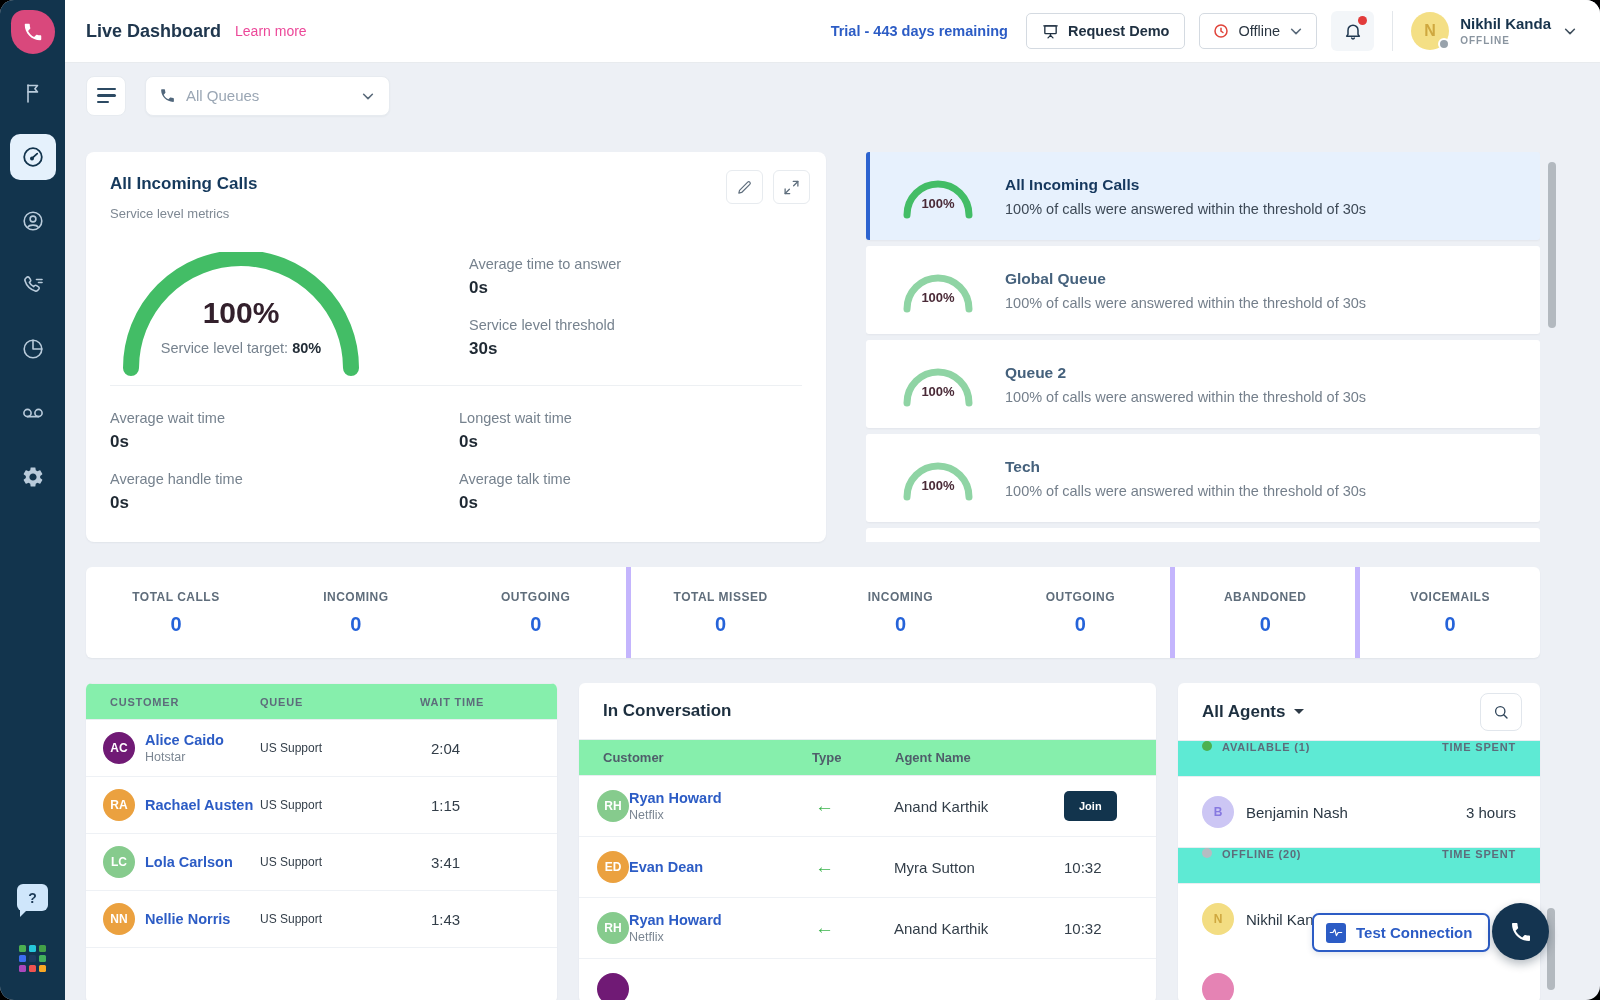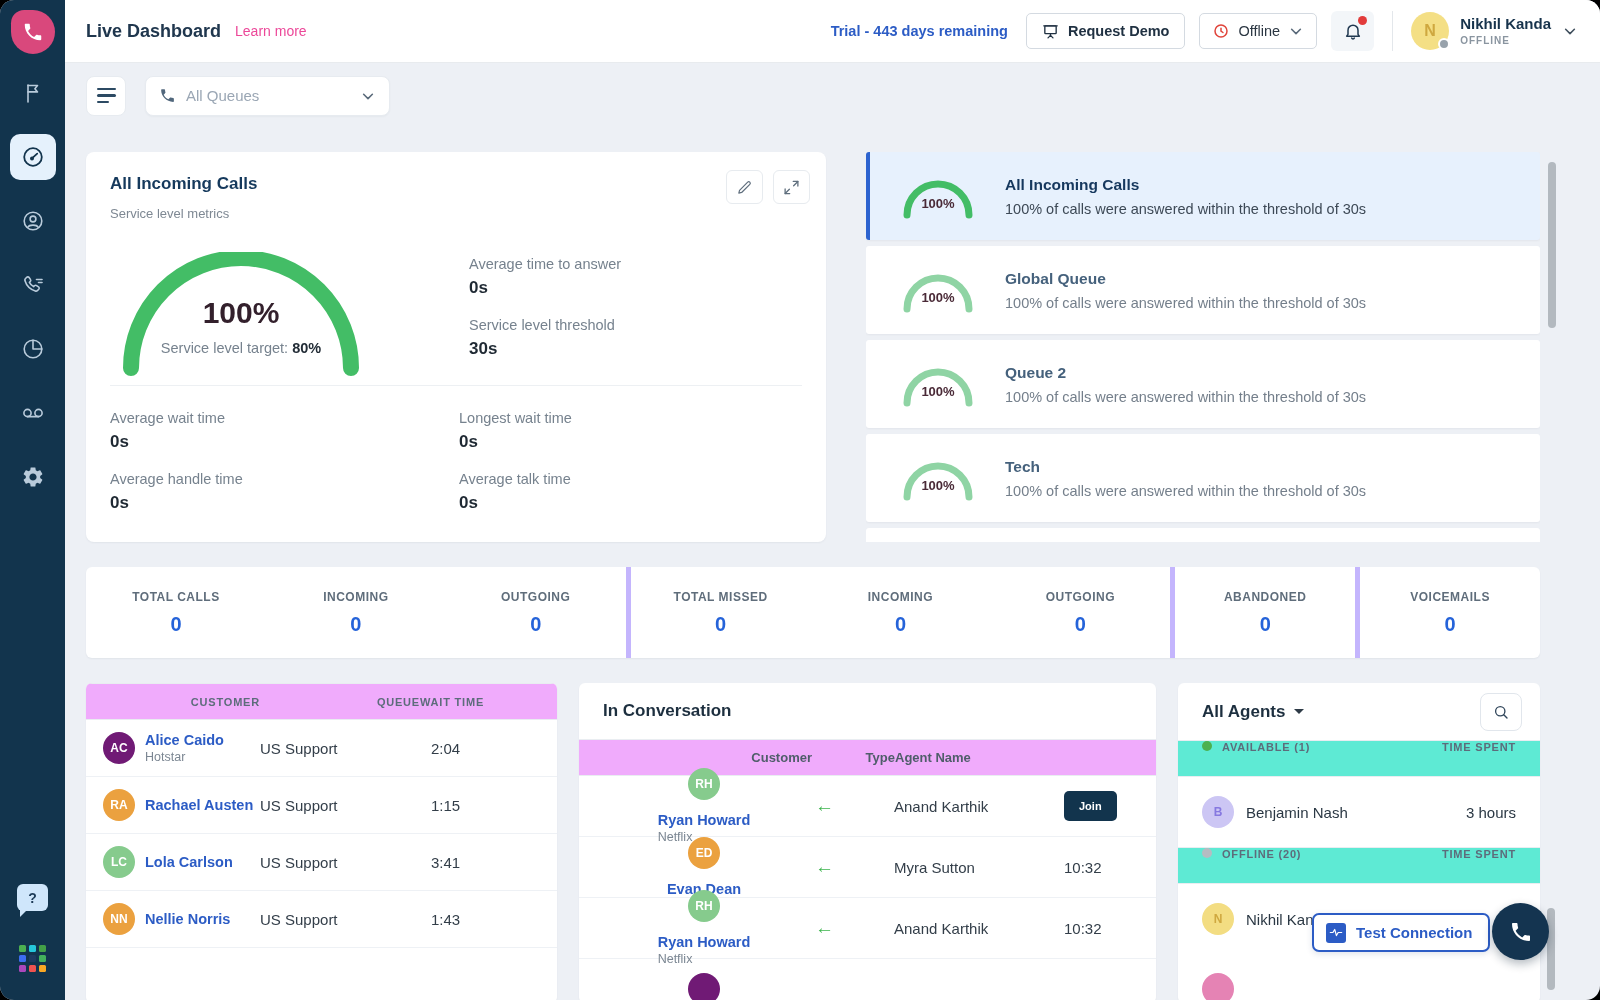--- a/index.html
+++ b/index.html
@@ -109,46 +109,46 @@
   .stat-value{font-size:20px;font-weight:600;color:#2563d9;margin-top:9px;}
   
   .row3{margin-top:25px;display:flex;gap:22px;align-items:stretch;}
   .panel{background:#fff;border-radius:6px;box-shadow:0 1px 2px rgba(30,45,60,.06);
     height:320px;overflow:hidden;}
   .p-queue{width:471px;flex:none;}
   .p-conv{width:577px;flex:none;}
   .p-agents{flex:1;}
   .panel-title{height:56px;display:flex;align-items:center;padding:0 24px;
     font-size:17px;font-weight:700;color:#1d2f3f;}
-  .thead{height:37px;background:#f0abfc;border-top:1px solid #e9edf1;border-bottom:1px solid #e9edf1;
-    display:flex;align-items:center;padding:8px 24px;text-align:right;}
+  .thead{height:37px;background:#86efac;border-top:1px solid #e9edf1;border-bottom:1px solid #e9edf1;
+    display:flex;align-items:center;padding:8px 24px;}
   .th-caps{font-size:11px;font-weight:700;letter-spacing:.8px;color:#5d6c7b;}
   .th-mix{font-size:13px;font-weight:600;color:#4f5d6a;}
   .av{width:32px;height:32px;border-radius:50%;flex:none;display:flex;align-items:center;
     justify-content:center;font-size:12px;font-weight:700;color:#fff;}
   .av-purple{background:#701a75;}
   .av-orange{background:#eba13f;}
   .av-green{background:#86cb8d;}
   .av-lav{background:#ccc6f4;color:#8678e0;}
   .av-yellow{background:#f3dd82;color:#cfa83f;}
   .av-pink{background:#e583b4;}
   
   .pq-row{display:flex;align-items:center;height:57px;border-bottom:1px solid #eef1f5;
     padding:0 24px 0 17px;}
   .pq-c1{width:157px;display:flex;align-items:center;gap:10px;}
-  .pq-c2{width:171px;font-size:15px;color:#333e49;}
+  .pq-c2{width:171px;font-size:12px;color:#333e49;}
   .pq-c3{font-size:15px;color:#333e49;}
   .cell-name{font-size:14.5px;font-weight:600;color:#2c5cc5;cursor:pointer;line-height:1.15;}
   .cell-sub{font-size:12.5px;color:#7b8692;margin-top:2px;}
   .hq-c1{width:150px;}  .hq-c2{width:160px;}
   
   .hc-c1{width:209px;} .hc-c2{width:83px;}
   .pc-row{display:flex;align-items:center;height:61px;border-bottom:1px solid #eef1f5;
     padding:0 24px 0 18px;}
-  .pc-c1{width:214px;display:flex;align-items:center;gap:12px;flex-direction:column;}
+  .pc-c1{width:214px;display:flex;align-items:center;}
   .pc-c2{width:83px;font-size:19px;color:#3db54e;padding-left:4px;}
   .pc-c3{width:170px;font-size:15px;color:#333e49;}
   .pc-c4{font-size:15px;color:#333e49;}
   .btn-join{height:30px;padding:0 15px;background:#12344d;border:none;border-radius:5px;
     color:#fff;font-size:11px;font-weight:600;cursor:pointer;}
   
   .ag-title{height:57px;display:flex;align-items:center;justify-content:space-between;padding:0 18px 0 24px;}
   .ag-name{display:flex;align-items:center;font-size:17px;font-weight:700;color:#1d2f3f;cursor:pointer;}
   .caret{width:0;height:0;border:5px solid transparent;border-top-color:#2e3b47;
     margin-left:9px;margin-top:5px;}

